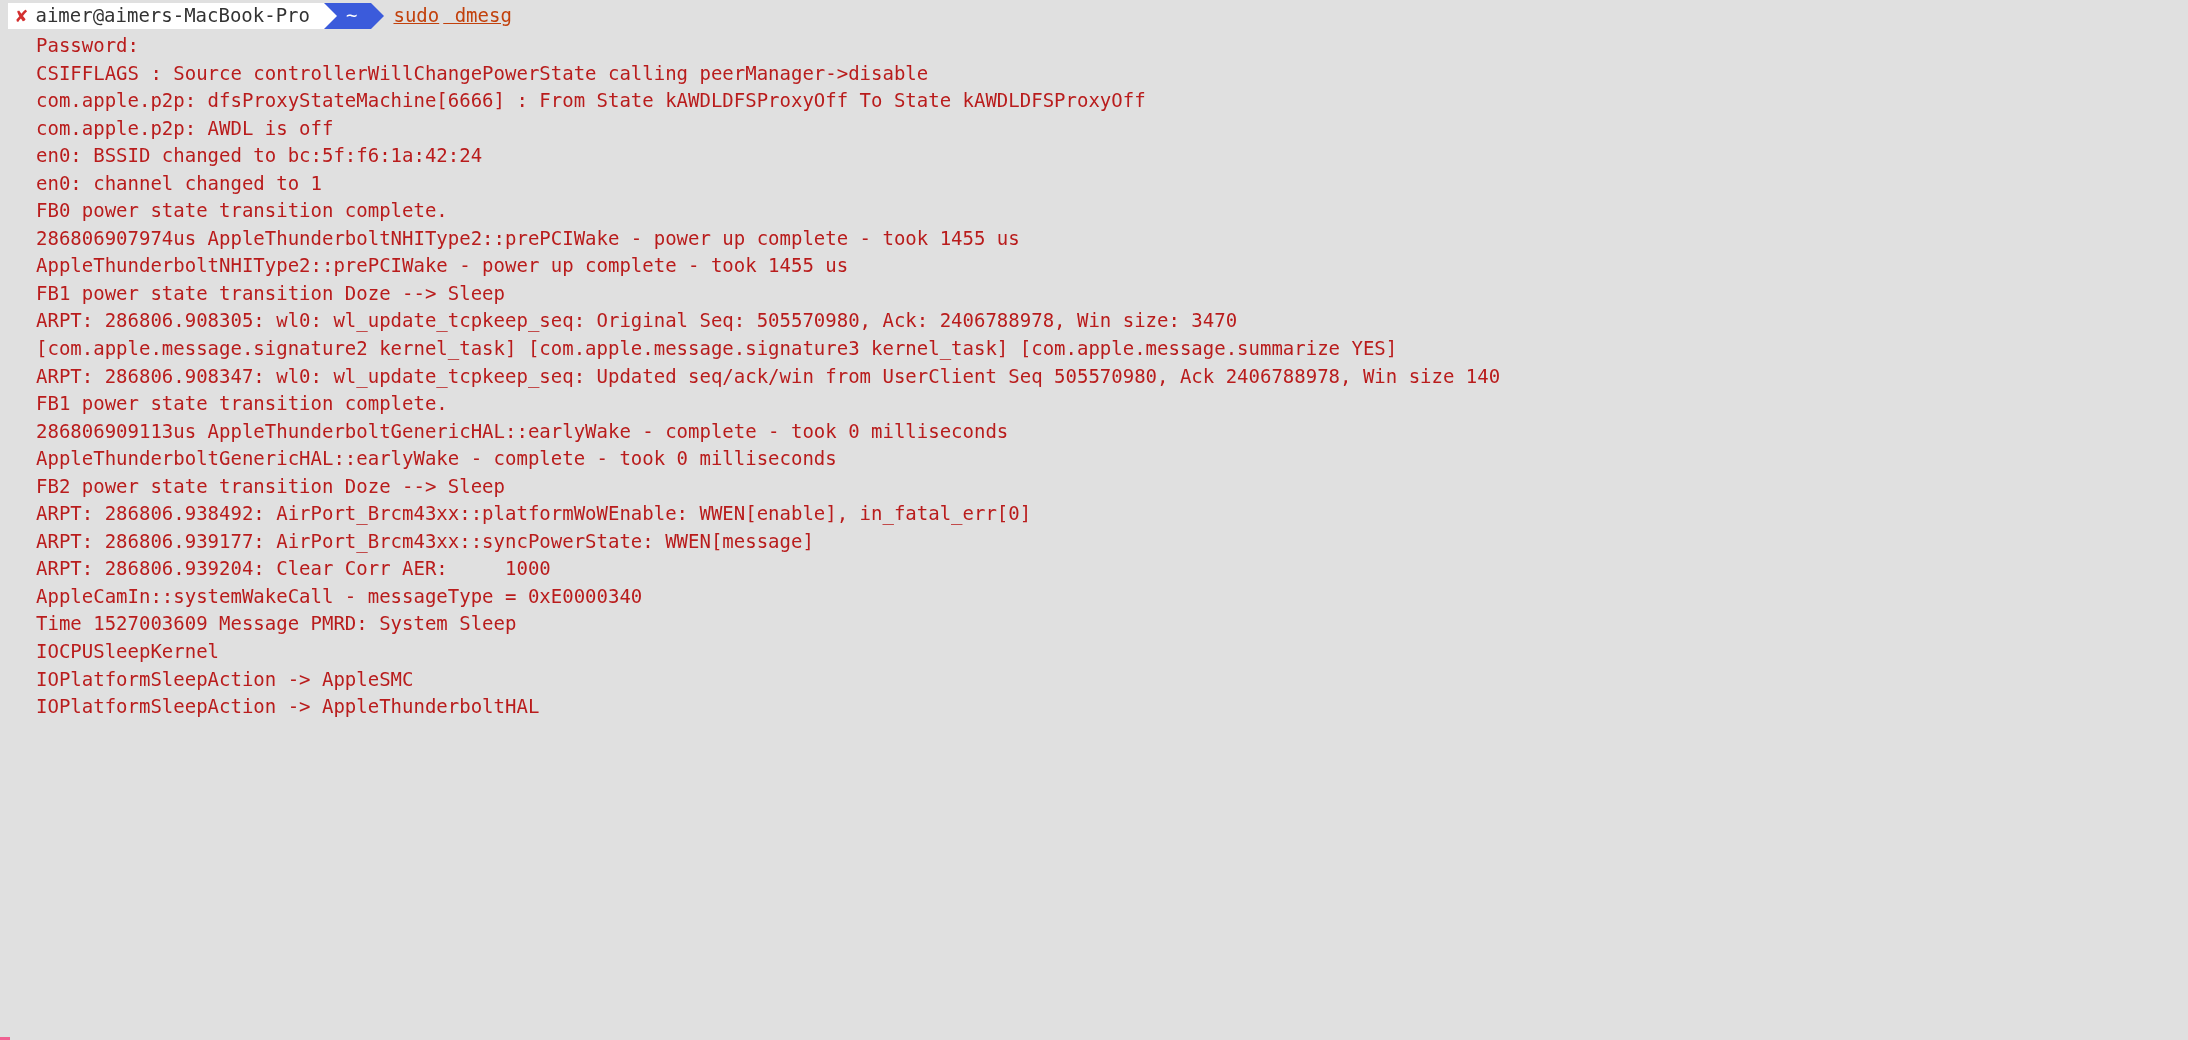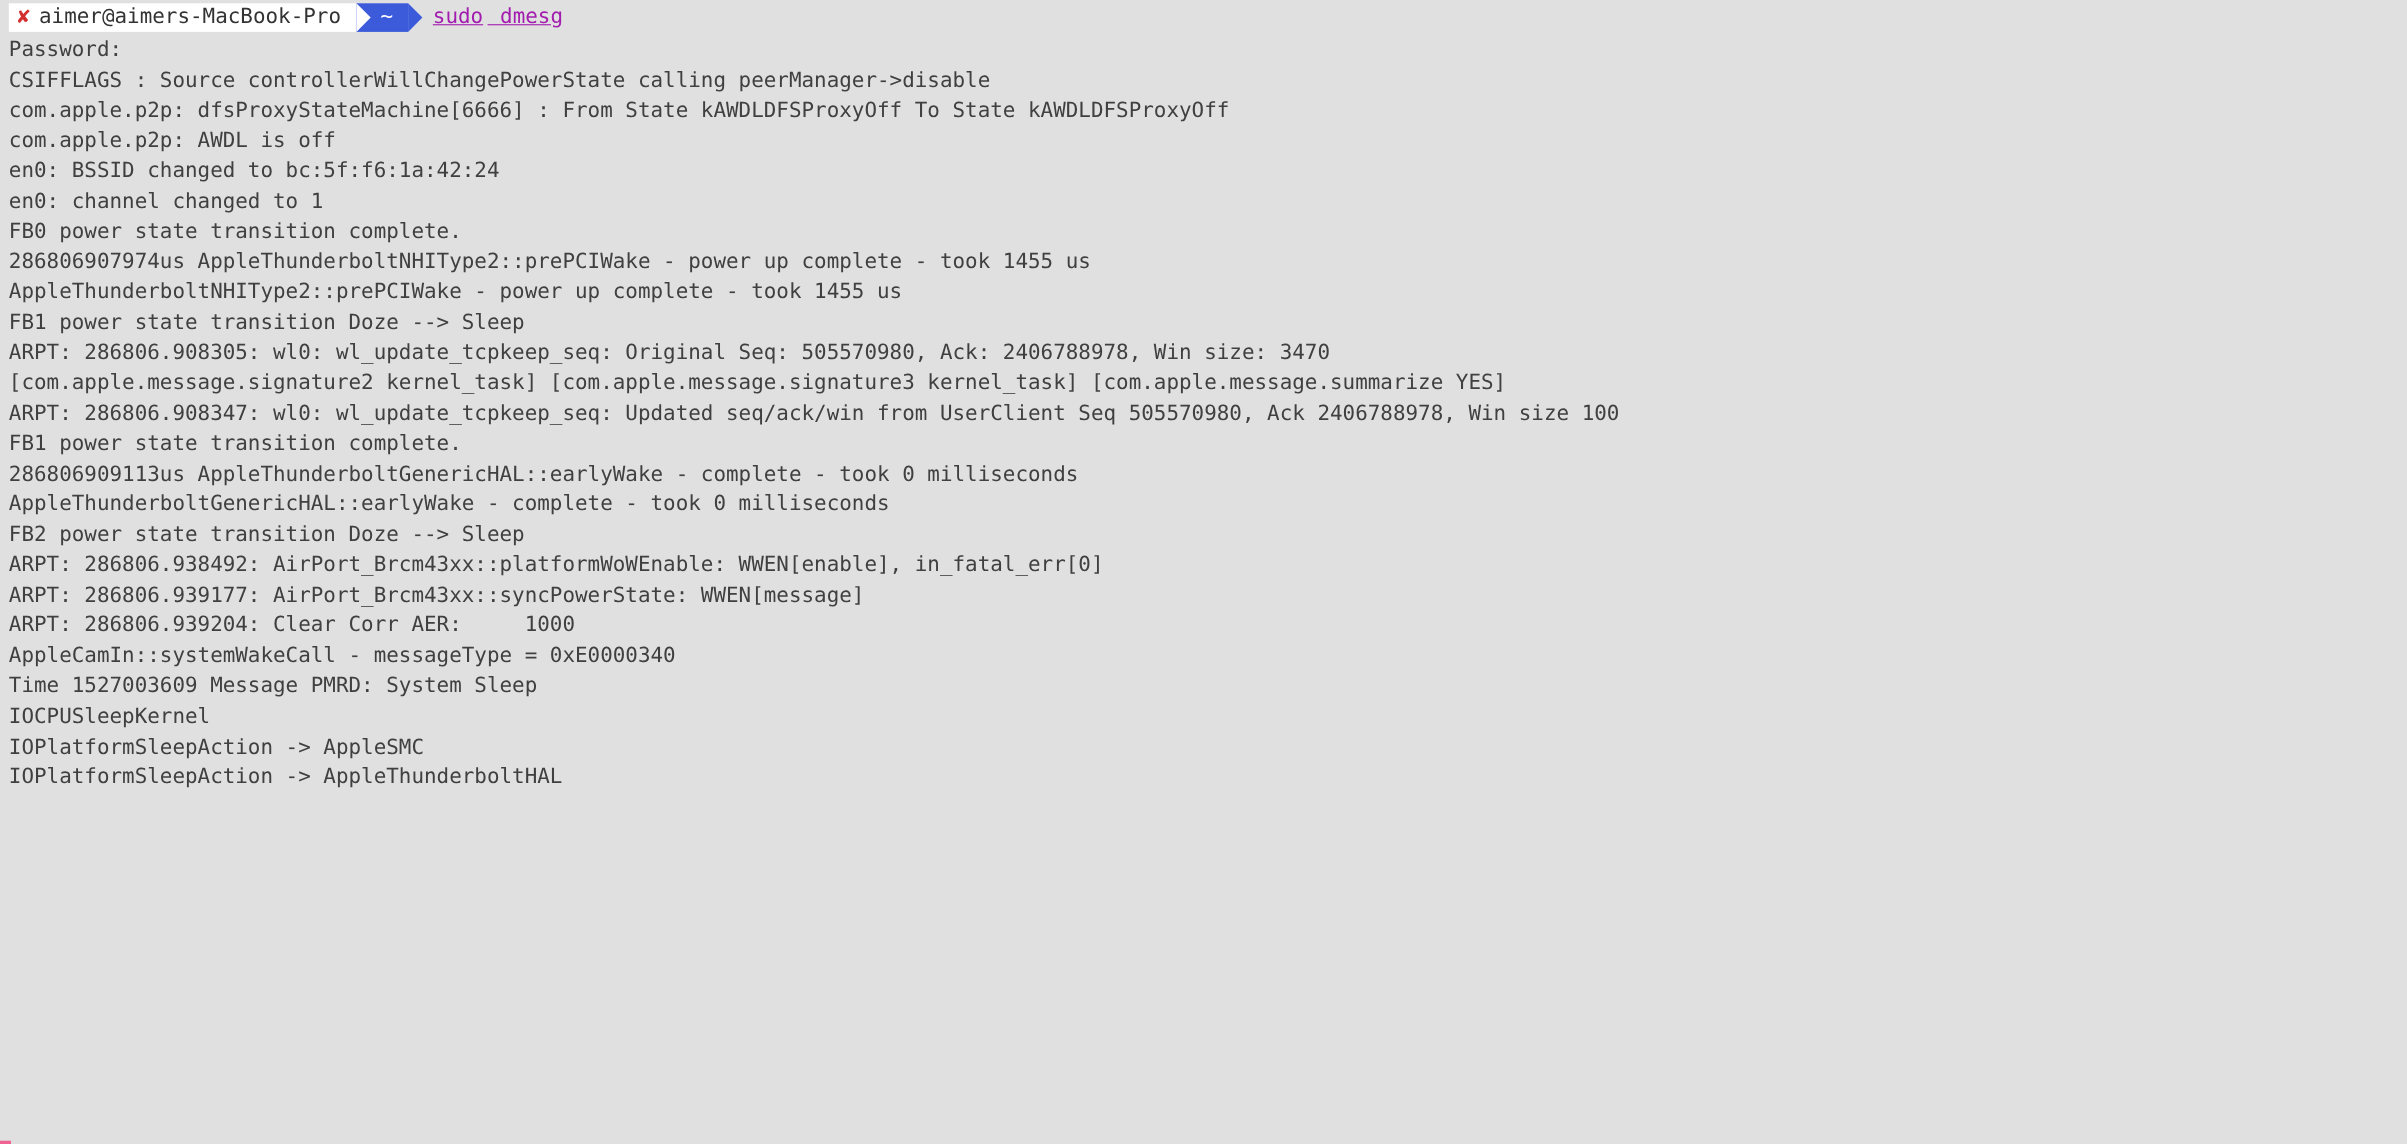--- a/index.html
+++ b/index.html
@@ -70,29 +70,30 @@
       right: -13px;
       top: 0;
       width: 0;
       height: 0;
       border-top: 13px solid transparent;
       border-bottom: 13px solid transparent;
       border-left: 13px solid #3b5bdb;
     }
     .prompt-command {
       margin-left: 22px;
-      color: #a21caf;
+      color: #c2410c;
       text-decoration: underline;
     }
     .prompt-command .cmd-sudo {
       margin-right: 4px;
     }
     .output-line {
       white-space: pre-wrap;
-      color: #404040;
+      color: #b91c1c;
+      margin-left: 28px;
     }
     .output-line.indented {
       padding-left: 9ch;
     }
     .bottom-bar {
       position: absolute;
       bottom: 0;
       left: 0;
       height: 3px;
       width: 10px;
@@ -119,21 +120,21 @@
       <div class="output-line">com.apple.p2p: dfsProxyStateMachine[6666] : From State kAWDLDFSProxyOff To State kAWDLDFSProxyOff</div>
       <div class="output-line">com.apple.p2p: AWDL is off</div>
       <div class="output-line">en0: BSSID changed to bc:5f:f6:1a:42:24</div>
       <div class="output-line">en0: channel changed to 1</div>
       <div class="output-line">FB0 power state transition complete.</div>
       <div class="output-line">286806907974us AppleThunderboltNHIType2::prePCIWake - power up complete - took 1455 us</div>
       <div class="output-line">AppleThunderboltNHIType2::prePCIWake - power up complete - took 1455 us</div>
       <div class="output-line">FB1 power state transition Doze --&gt; Sleep</div>
       <div class="output-line">ARPT: 286806.908305: wl0: wl_update_tcpkeep_seq: Original Seq: 505570980, Ack: 2406788978, Win size: 3470</div>
       <div class="output-line">[com.apple.message.signature2 kernel_task] [com.apple.message.signature3 kernel_task] [com.apple.message.summarize YES]</div>
-      <div class="output-line">ARPT: 286806.908347: wl0: wl_update_tcpkeep_seq: Updated seq/ack/win from UserClient Seq 505570980, Ack 2406788978, Win size 100</div>
+      <div class="output-line">ARPT: 286806.908347: wl0: wl_update_tcpkeep_seq: Updated seq/ack/win from UserClient Seq 505570980, Ack 2406788978, Win size 140</div>
       <div class="output-line">FB1 power state transition complete.</div>
       <div class="output-line">286806909113us AppleThunderboltGenericHAL::earlyWake - complete - took 0 milliseconds</div>
       <div class="output-line">AppleThunderboltGenericHAL::earlyWake - complete - took 0 milliseconds</div>
       <div class="output-line">FB2 power state transition Doze --&gt; Sleep</div>
       <div class="output-line">ARPT: 286806.938492: AirPort_Brcm43xx::platformWoWEnable: WWEN[enable], in_fatal_err[0]</div>
       <div class="output-line">ARPT: 286806.939177: AirPort_Brcm43xx::syncPowerState: WWEN[message]</div>
       <div class="output-line">ARPT: 286806.939204: Clear Corr AER:     1000</div>
       <div class="output-line">AppleCamIn::systemWakeCall - messageType = 0xE0000340</div>
       <div class="output-line">Time 1527003609 Message PMRD: System Sleep</div>
       <div class="output-line">IOCPUSleepKernel</div>

